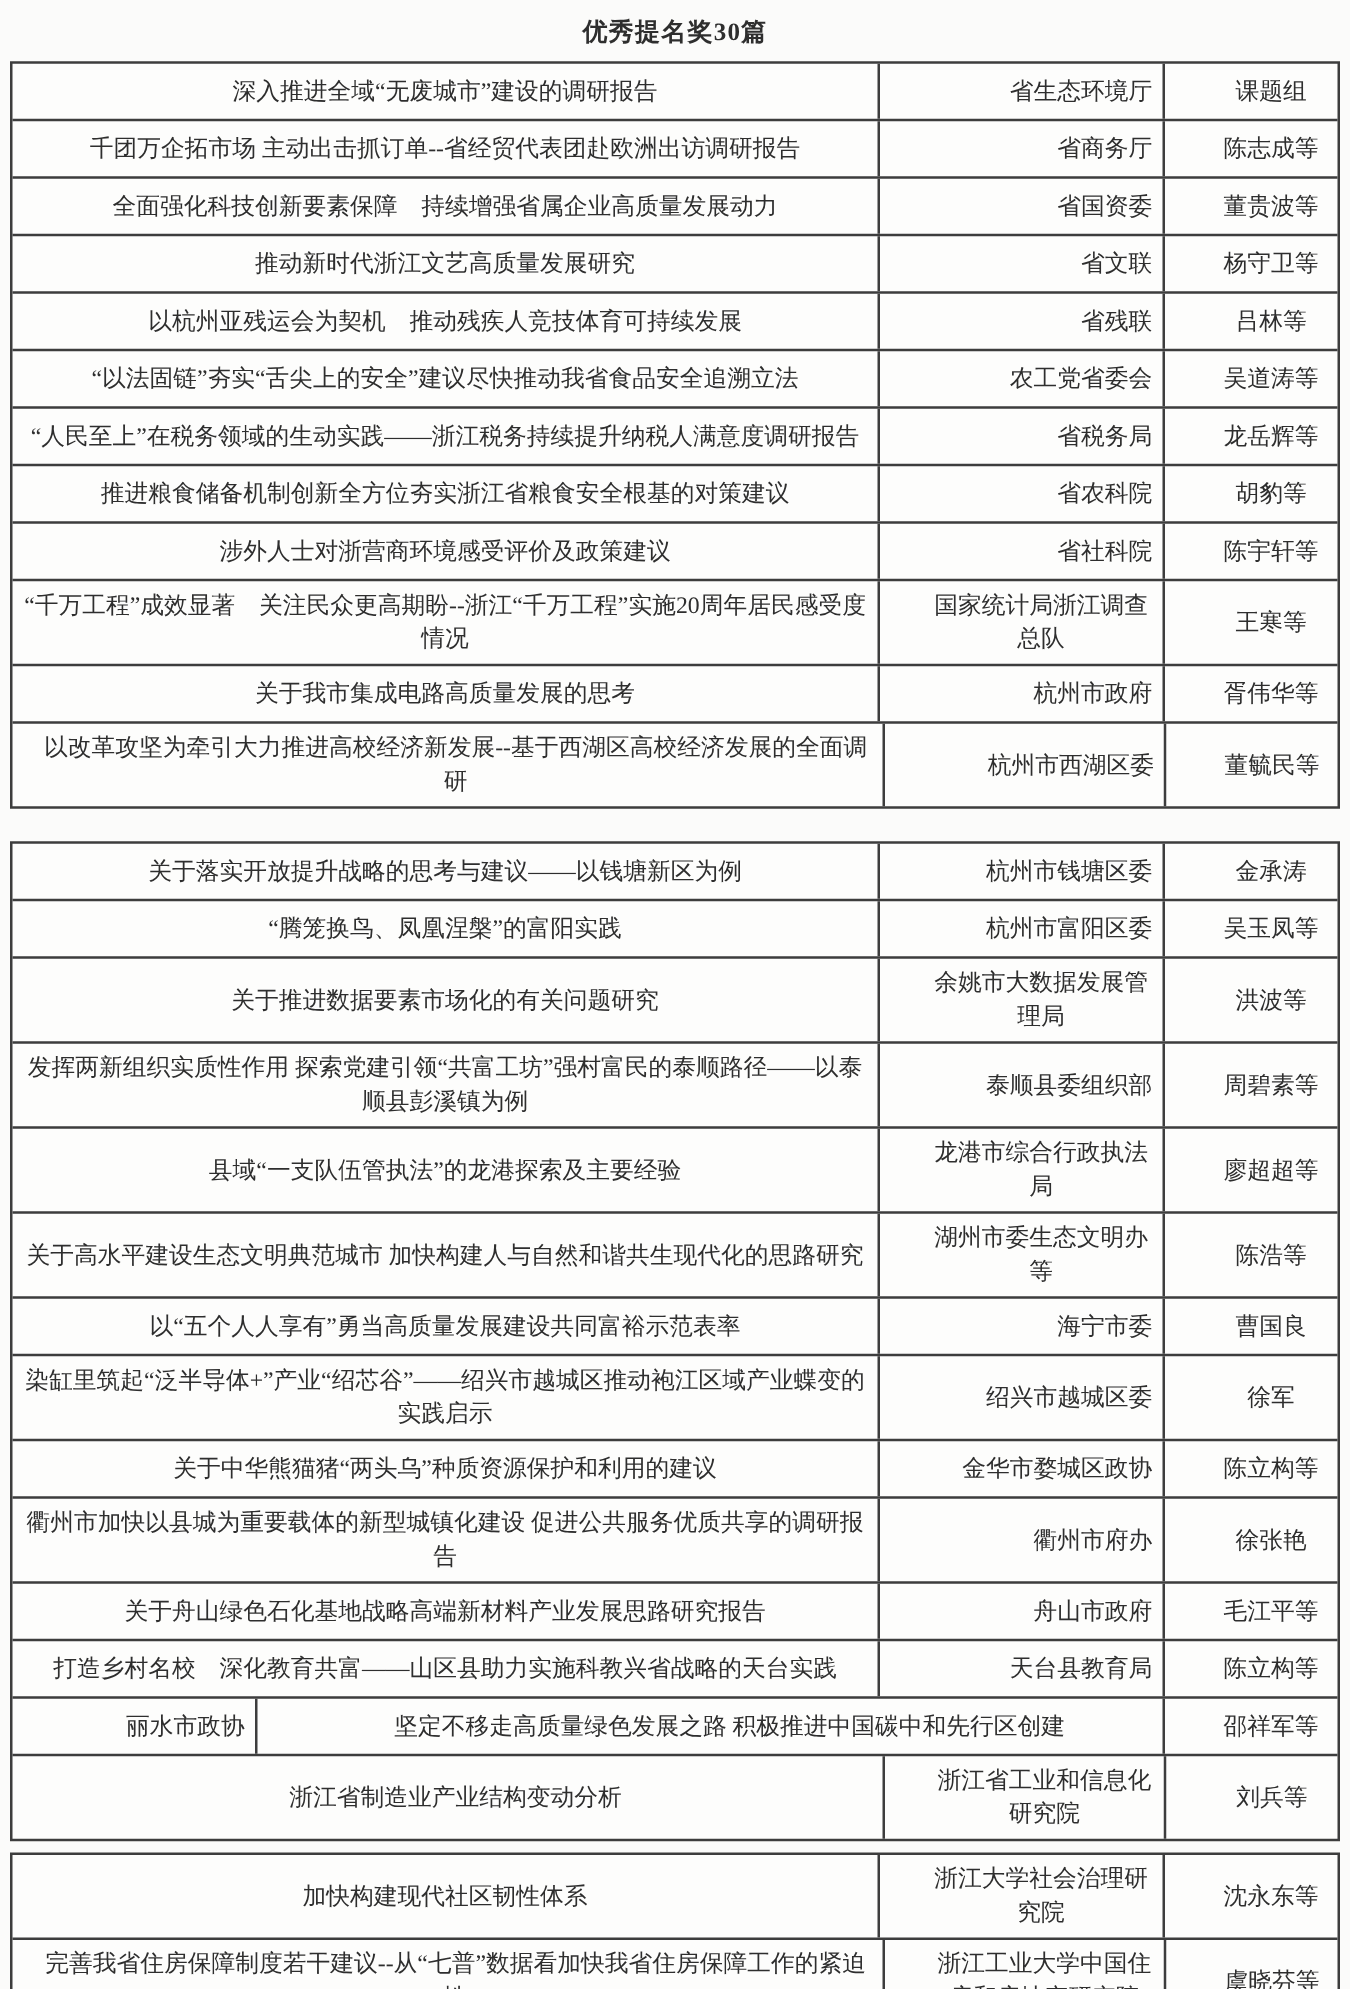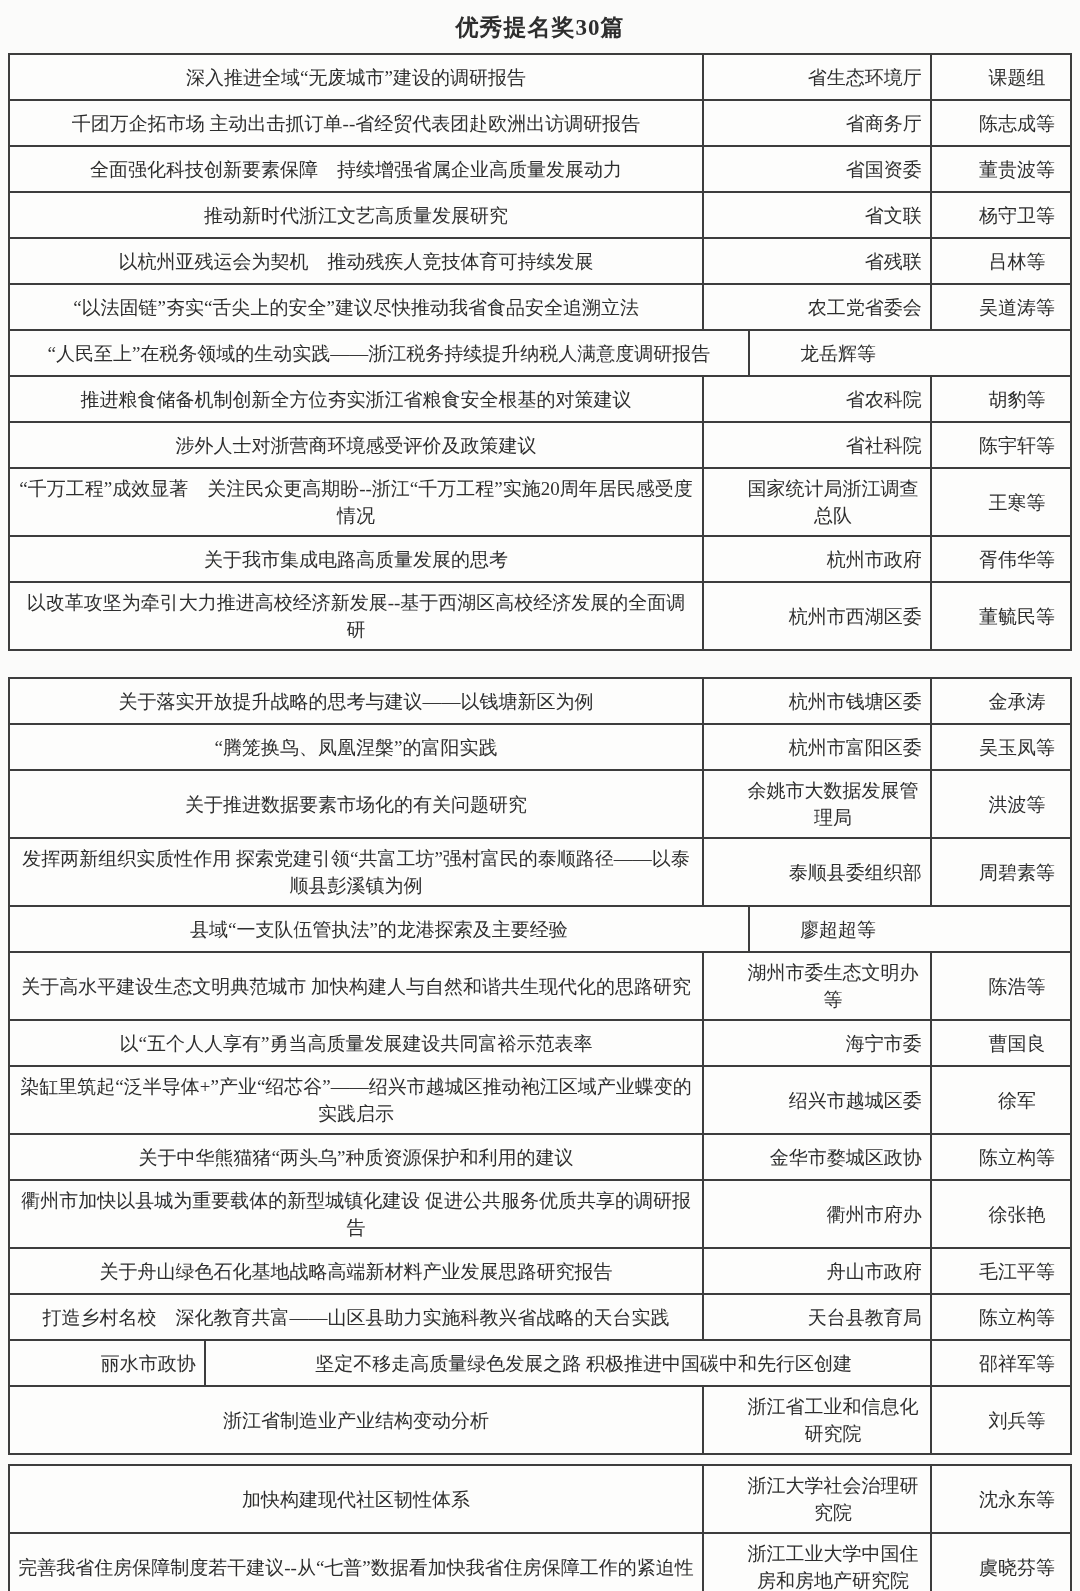--- a/index.html
+++ b/index.html
@@ -11,38 +11,38 @@
   }
   .page {
     width: 1080px;
     min-height: 1591px;
     padding: 8px 8px 20px 8px;
     position: relative;
     overflow: hidden;
   }
   .page-title {
     text-align: center;
-    font-size: 23px;
+    font-size: 20px;
     font-weight: bold;
     letter-spacing: 1px;
     padding: 4px 0 10px 0;
   }
   .award-table {
     border: 2px solid #3d3d3d;
     background: #fdfdfc;
   }
   .award-table + .award-table { margin-top: 26px; }
   .award-table.tight { margin-top: 9px; }
   .row {
     display: flex;
     position: relative;
     border-bottom: 2px solid #3d3d3d;
     gap: 32px;
   }
-  .row:last-child { border-bottom: none; }
+  .row:last-child { border-bottom: none; margin-left: 13px; }
   .cell {
     display: flex;
     align-items: center;
     justify-content: center;
     text-align: center;
     font-size: 19px;
     line-height: 27px;
     padding: 6px 8px;
     min-height: 44px;
   }
@@ -120,20 +120,23 @@
             <span>农工党省委会</span>
           </div>
           <div class="cell cell-author">
             <span>吴道涛等</span>
           </div>
         </div>
         <div class="row">
           <div class="cell cell-title">
             <span>“人民至上”在税务领域的生动实践——浙江税务持续提升纳税人满意度调研报告</span>
           </div>
+          <div class="cell cell-org">
+            <span>省税务局</span>
+          </div>
           <div class="cell cell-author">
             <span>龙岳辉等</span>
           </div>
         </div>
         <div class="row">
           <div class="cell cell-title">
             <span>推进粮食储备机制创新全方位夯实浙江省粮食安全根基的对策建议</span>
           </div>
           <div class="cell cell-org">
             <span>省农科院</span>
@@ -228,20 +231,23 @@
           <div class="cell cell-org">
             <span>泰顺县委组织部</span>
           </div>
           <div class="cell cell-author">
             <span>周碧素等</span>
           </div>
         </div>
         <div class="row">
           <div class="cell cell-title">
             <span>县域“一支队伍管执法”的龙港探索及主要经验</span>
+          </div>
+          <div class="cell cell-org">
+            <span>龙港市综合行政执法局</span>
           </div>
           <div class="cell cell-author">
             <span>廖超超等</span>
           </div>
         </div>
         <div class="row">
           <div class="cell cell-title">
             <span>关于高水平建设生态文明典范城市 加快构建人与自然和谐共生现代化的思路研究</span>
           </div>
           <div class="cell cell-org">

